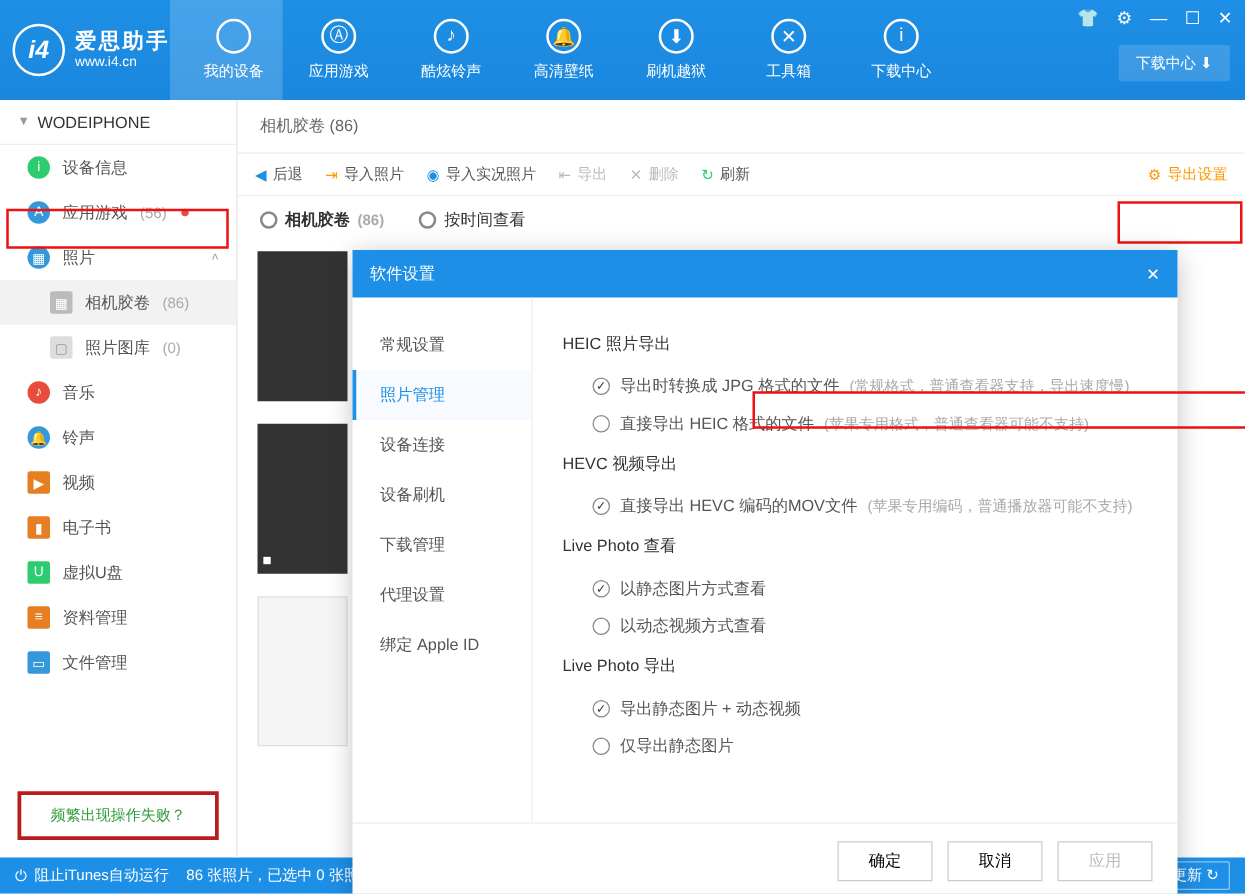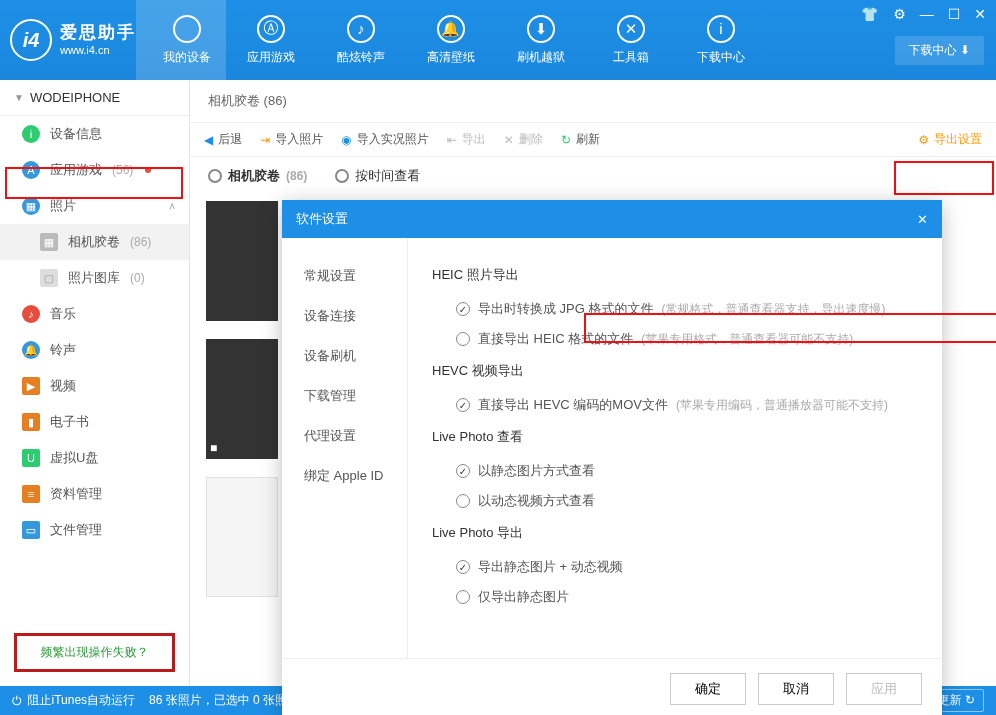--- a/index.html
+++ b/index.html
@@ -41,21 +41,21 @@
 .subtab { display: flex; align-items: center; gap: 6px; cursor: pointer; }
 .radio { width: 14px; height: 14px; border: 2px solid #888; border-radius: 50%; display: inline-block; }
 .subtab.active { font-weight: bold; }
 .thumbs { padding: 6px 16px; display: flex; gap: 10px; flex-wrap: wrap; }
 .thumb { width: 72px; height: 120px; background: #333; position: relative; }
 .thumb.light { background: #f5f5f5; border: 1px solid #e0e0e0; }
 .thumb .vid { position: absolute; bottom: 4px; left: 4px; color: #fff; font-size: 12px; }
 .modal { position: absolute; left: 92px; top: 120px; width: 660px; background: #fff; box-shadow: 0 4px 20px rgba(0,0,0,0.25); z-index: 10; }
 .modal-head { background: #1e8fe6; color: #fff; padding: 10px 14px; font-size: 13px; display: flex; justify-content: space-between; align-items: center; }
 .modal-body { display: flex; min-height: 420px; }
-.modal-nav { width: 126px; border-right: 1px solid #eee; padding: 18px 0; }
+.modal-nav { width: 144px; border-right: 1px solid #eee; padding: 18px 0; }
 .mn-item { padding: 11px 22px; font-size: 13px; color: #555; cursor: pointer; }
 .mn-item.active { color: #1e8fe6; border-left: 3px solid #1e8fe6; background: #f7fbff; padding-left: 19px; }
 .modal-content { flex: 1; padding: 20px 24px; font-size: 13px; color: #444; }
 .sect-title { font-size: 13px; color: #333; margin: 8px 0 10px; }
 .opt { display: flex; align-items: center; gap: 8px; padding: 6px 0 6px 24px; color: #555; }
 .opt .hint { color: #aaa; font-size: 12px; }
 .radio2 { width: 14px; height: 14px; border: 1.5px solid #888; border-radius: 50%; display: inline-flex; align-items: center; justify-content: center; flex-shrink: 0; }
 .radio2.sel::after { content: ""; width: 6px; height: 6px; background: #555; border-radius: 50%; }
 .radio2.check.sel::after { content: "✓"; width: auto; height: auto; background: none; font-size: 10px; color: #333; }
 .hl3 { left: 176px; top: 75px; width: 460px; height: 30px; }
@@ -243,20 +243,21 @@
     </div>
 
     <div class="modal">
       <div class="modal-head">
         <span>软件设置</span>
         <span style="cursor:pointer">✕</span>
       </div>
       <div class="modal-body">
         <div class="modal-nav">
           <div class="mn-item">常规设置</div>
+          <div class="mn-item active">照片管理</div>
           <div class="mn-item">设备连接</div>
           <div class="mn-item">设备刷机</div>
           <div class="mn-item">下载管理</div>
           <div class="mn-item">代理设置</div>
           <div class="mn-item">绑定 Apple ID</div>
         </div>
         <div class="modal-content" style="position:relative">
           <div class="sect-title">HEIC 照片导出</div>
           <div class="opt">
               <span class="radio2 check sel"></span>

